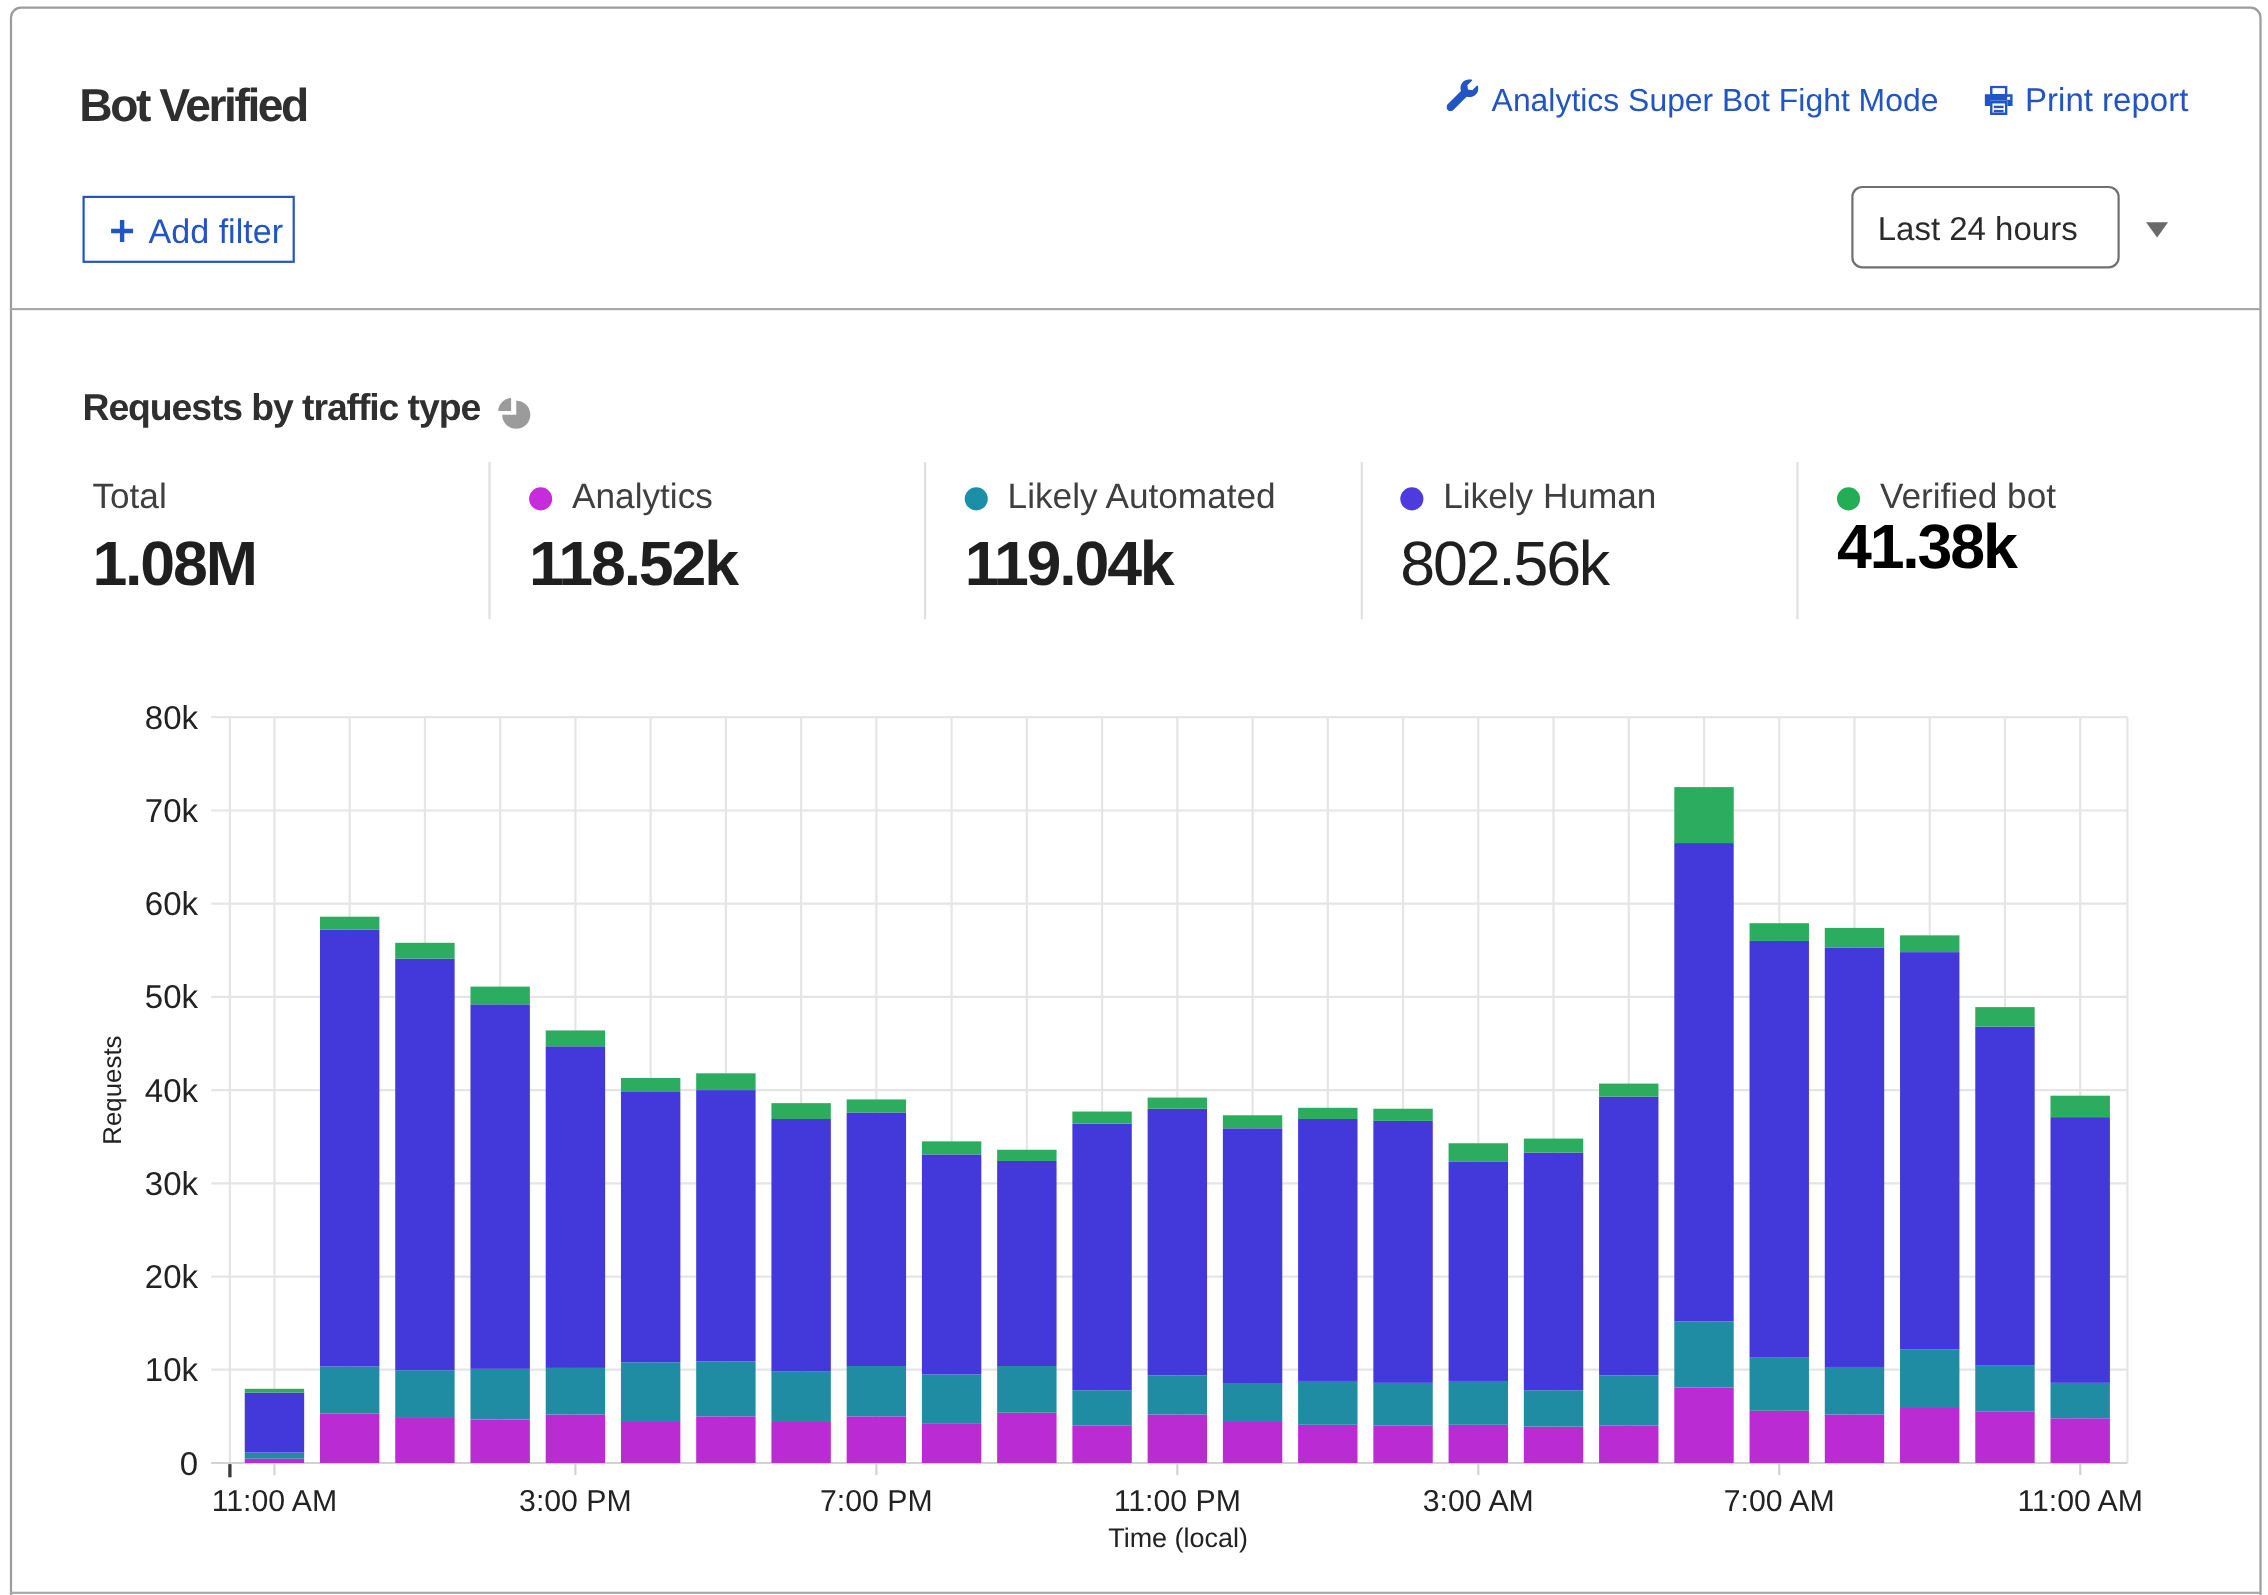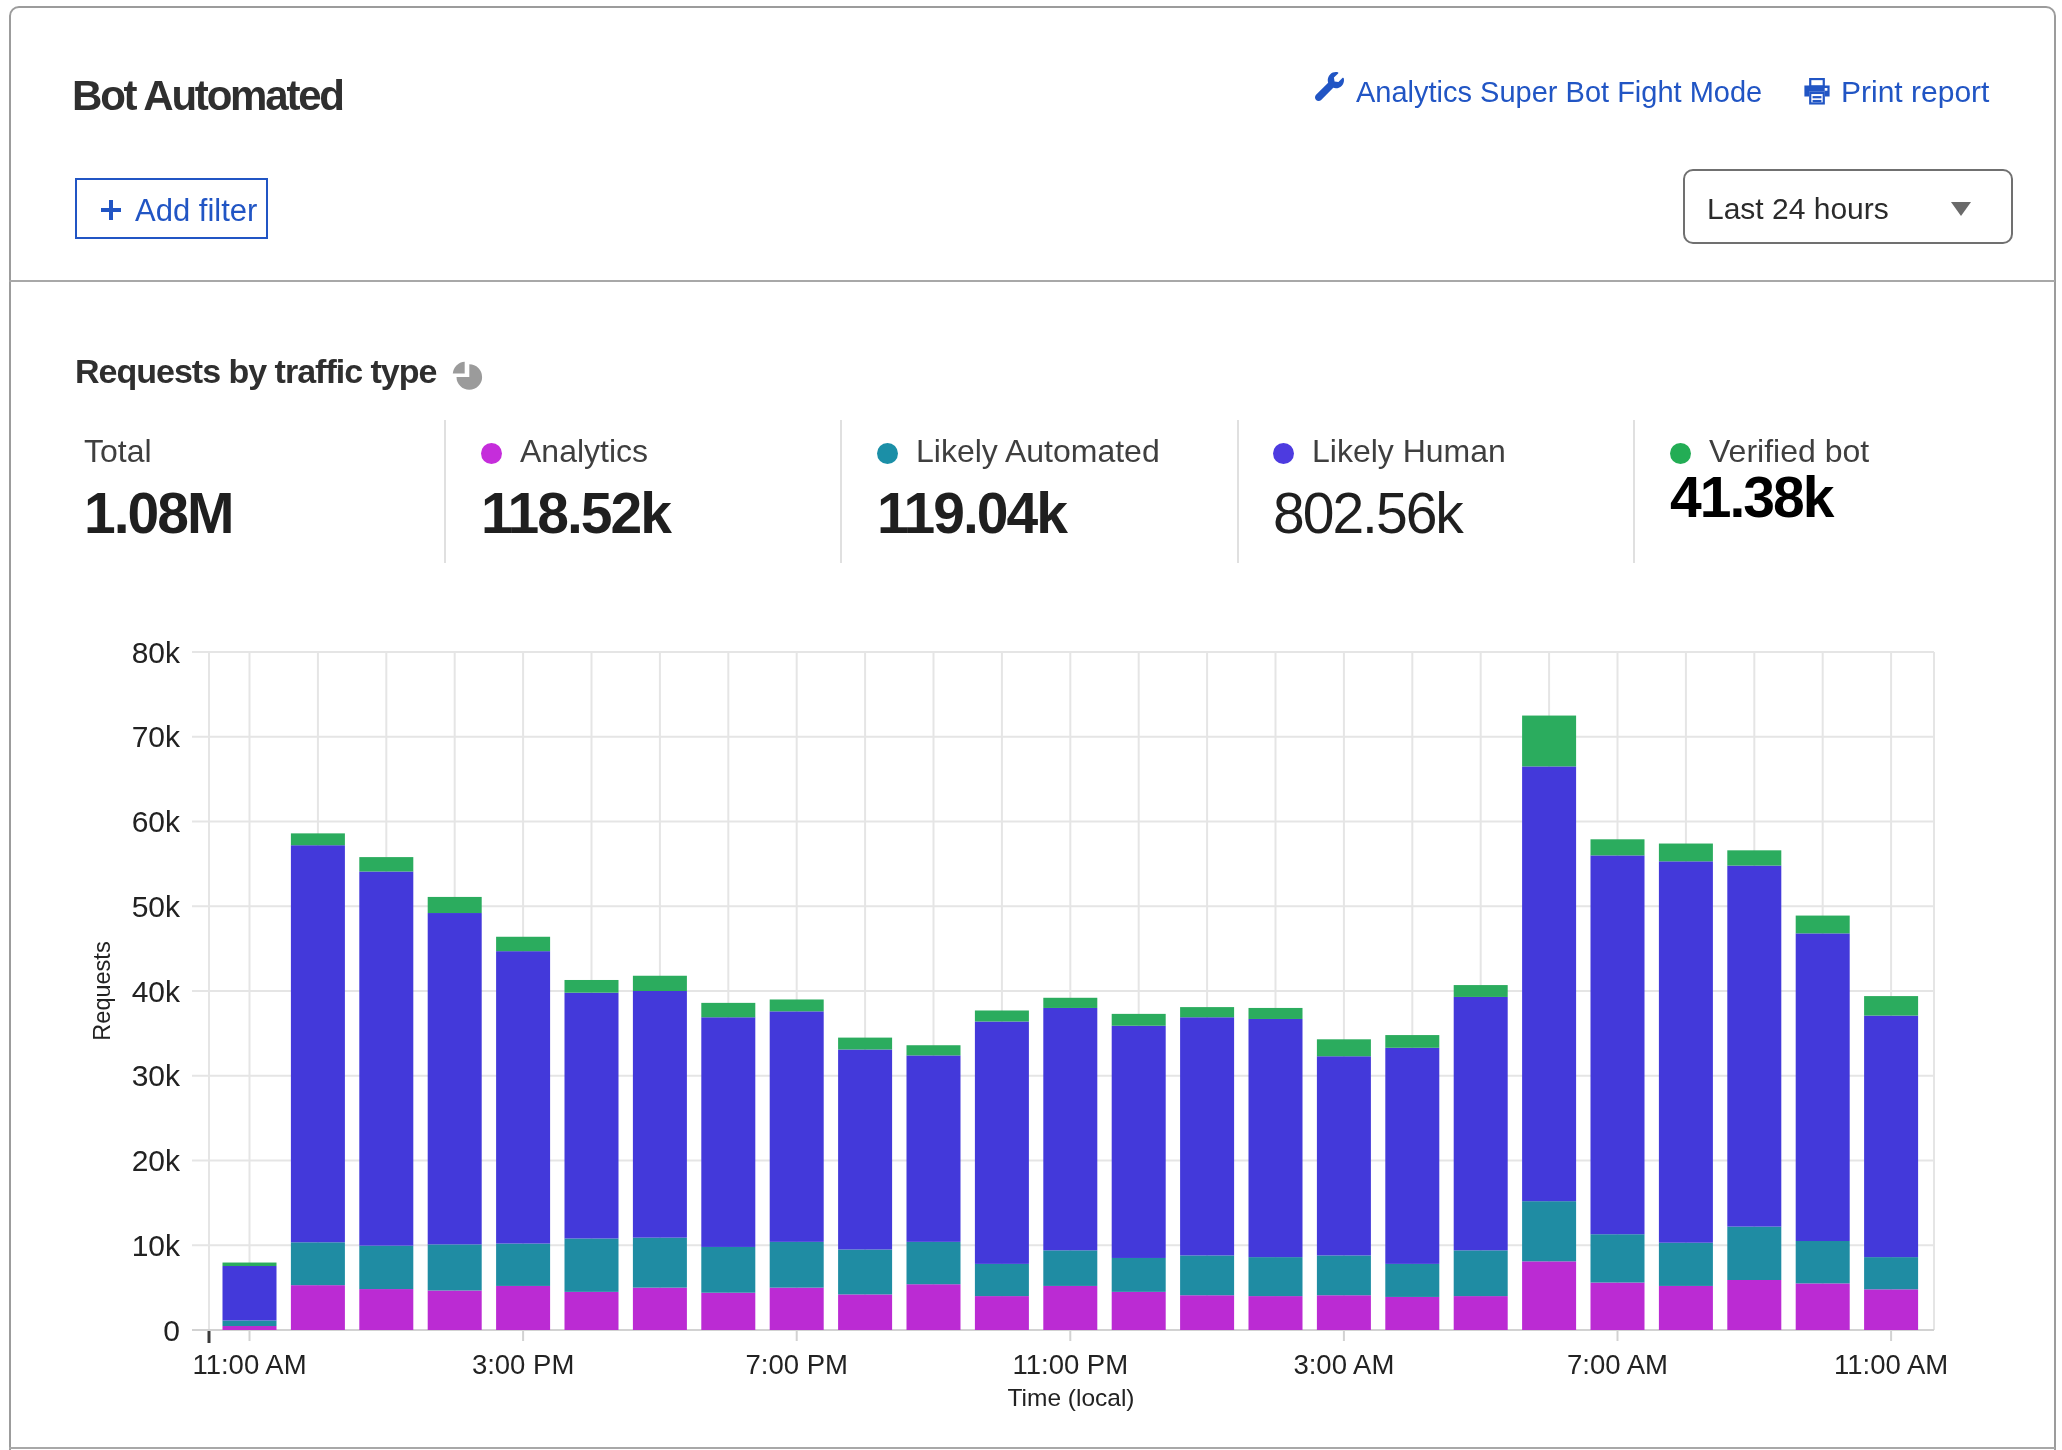--- a/index.html
+++ b/index.html
@@ -4,21 +4,21 @@
 <style>
   html,body { margin:0; padding:0; background:#fff; width:2062px; height:1450px; overflow:hidden; }
   * { box-sizing:border-box; }
   body { font-family:"Liberation Sans", sans-serif; -webkit-font-smoothing:antialiased; }
   .abs { position:absolute; }
 </style>
 </head>
 <body>
 <div class="abs" style="left:9px;top:6px;width:2047px;height:1500px;border:2px solid #9c9c9c;border-radius:10px;background:#fff"></div>
 
-<div class="abs" style="left:72px;top:72px;font-size:42px;font-weight:700;letter-spacing:-2.2px;color:#2f2f2f">Bot Automated</div>
+<div class="abs" style="left:72px;top:72px;font-size:42px;font-weight:700;letter-spacing:-2.2px;color:#2f2f2f">Bot Verified</div>
 <svg width="29" height="29" viewBox="0 0 512 512" style="position:absolute;left:1315px;top:72px">
     <path fill="#2155c4" d="M507.73 109.1c-2.24-9.03-13.54-12.09-20.12-5.51l-74.36 74.36-67.88-11.31-11.31-67.88 74.36-74.36c6.62-6.62 3.43-17.9-5.66-20.16-47.38-11.74-99.55.91-136.58 37.93-39.64 39.64-50.55 97.1-34.05 147.2L18.74 402.76c-24.99 24.99-24.99 65.51 0 90.5 24.99 24.99 65.51 24.99 90.5 0l213.21-213.21c50.12 16.71 107.47 5.68 147.37-34.22 37.07-37.07 49.7-89.32 37.91-136.73z"></path>
   </svg>
 <div class="abs" style="left:1356px;top:76px;font-size:29px;color:#2155c4">Analytics Super Bot Fight Mode</div>
 <svg width="30" height="28" viewBox="0 0 24 24" style="position:absolute;left:1802px;top:78px">
 <rect x="6.2" y="0.9" width="11.6" height="6.4" fill="none" stroke="#2155c4" stroke-width="1.9"></rect>
 <path fill="#2155c4" d="M1.2 6.5h21.6v9.3h-4v-4.1H5.2v4.1h-4z"></path>
 <rect x="1.2" y="6.5" width="21.6" height="9.3" fill="none" stroke="none"></rect>
 <rect x="18.6" y="8.6" width="2.3" height="2.3" fill="#fff"></rect>
 <rect x="6.2" y="12.8" width="11.6" height="9" fill="#fff" stroke="#2155c4" stroke-width="1.9"></rect>
@@ -27,21 +27,21 @@
 </svg>
 <div class="abs" style="left:1841px;top:75px;font-size:30px;color:#2155c4">Print report</div>
 
 <div class="abs" style="left:75px;top:178px;width:193px;height:61px;border:2.5px solid #2155c4;border-radius:0">
 <svg width="24" height="24" viewBox="0 0 24 24" style="position:absolute;left:22px;top:18px">
       <path fill="#2155c4" d="M10 2h4v8h8v4h-8v8h-4v-8H2v-4h8z"></path>
     </svg>
 <div class="abs" style="left:58px;top:13px;font-size:31px;font-weight:500;white-space:nowrap;color:#2155c4">Add filter</div>
 </div>
 
-<div class="abs" style="left:1683px;top:169px;width:330px;height:75px;border:2px solid #707070;border-radius:10px">
+<div class="abs" style="left:1683px;top:169px;width:244px;height:75px;border:2px solid #707070;border-radius:10px">
 <div class="abs" style="left:22px;top:21px;font-size:30px;color:#2b2b2b">Last 24 hours</div>
 <div class="abs" style="left:266px;top:31px;width:0;height:0;border-left:10px solid transparent;border-right:10px solid transparent;border-top:14px solid #6a6a6a"></div>
 </div>
 
 <div class="abs" style="left:9px;top:280px;width:2046px;height:2px;background:#a8a8a8"></div>
 
 <div class="abs" style="left:75px;top:352px;font-size:34px;font-weight:700;letter-spacing:-1px;color:#2f2f2f">Requests by traffic type</div>
 <svg width="31" height="31" viewBox="0 0 24 24" style="position:absolute;left:452px;top:360px">
 <path fill="#9b9b9b" d="M9.8 1.3 A 9.9 9.9 0 0 0 0.6 10.5 L 9.8 10.5 Z"></path>
 <path fill="#9b9b9b" d="M13.4 3.3 A 9.9 9.9 0 1 1 3.5 13.2 L 13.4 13.2 Z"></path>

